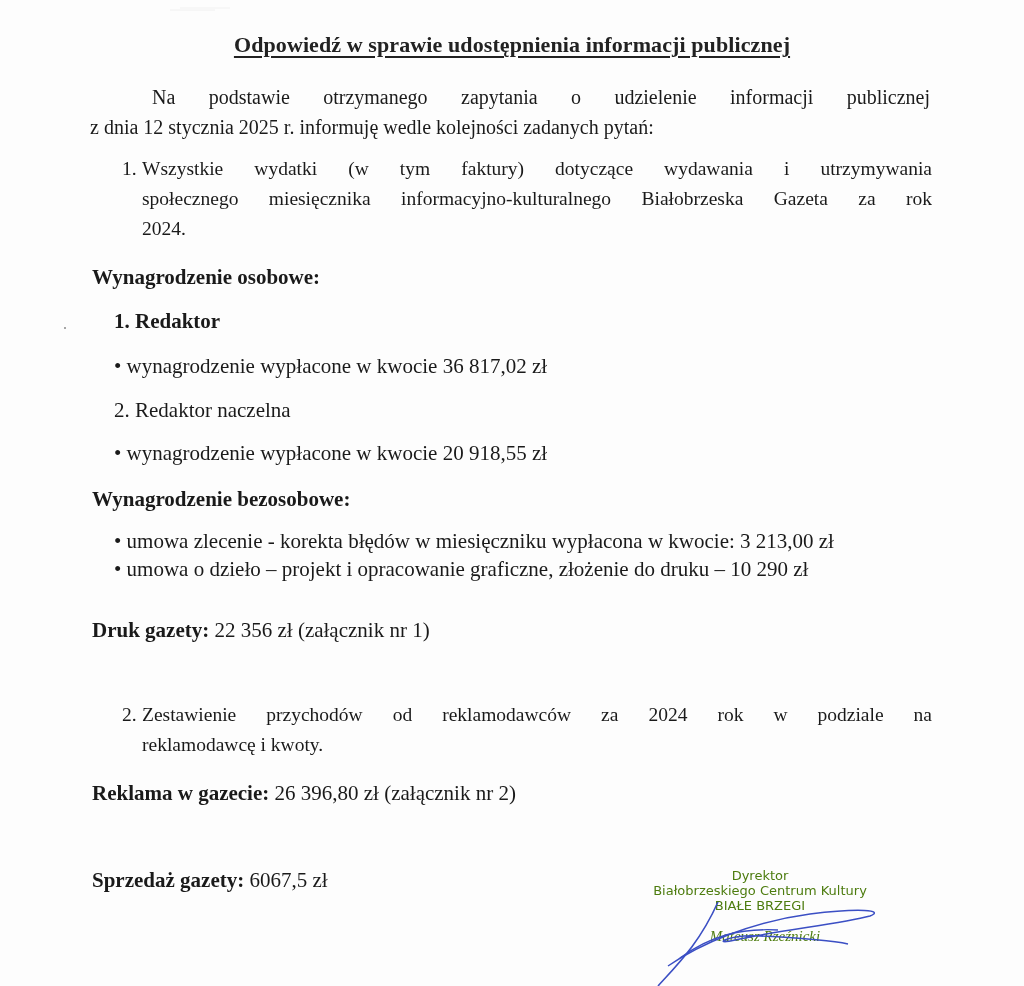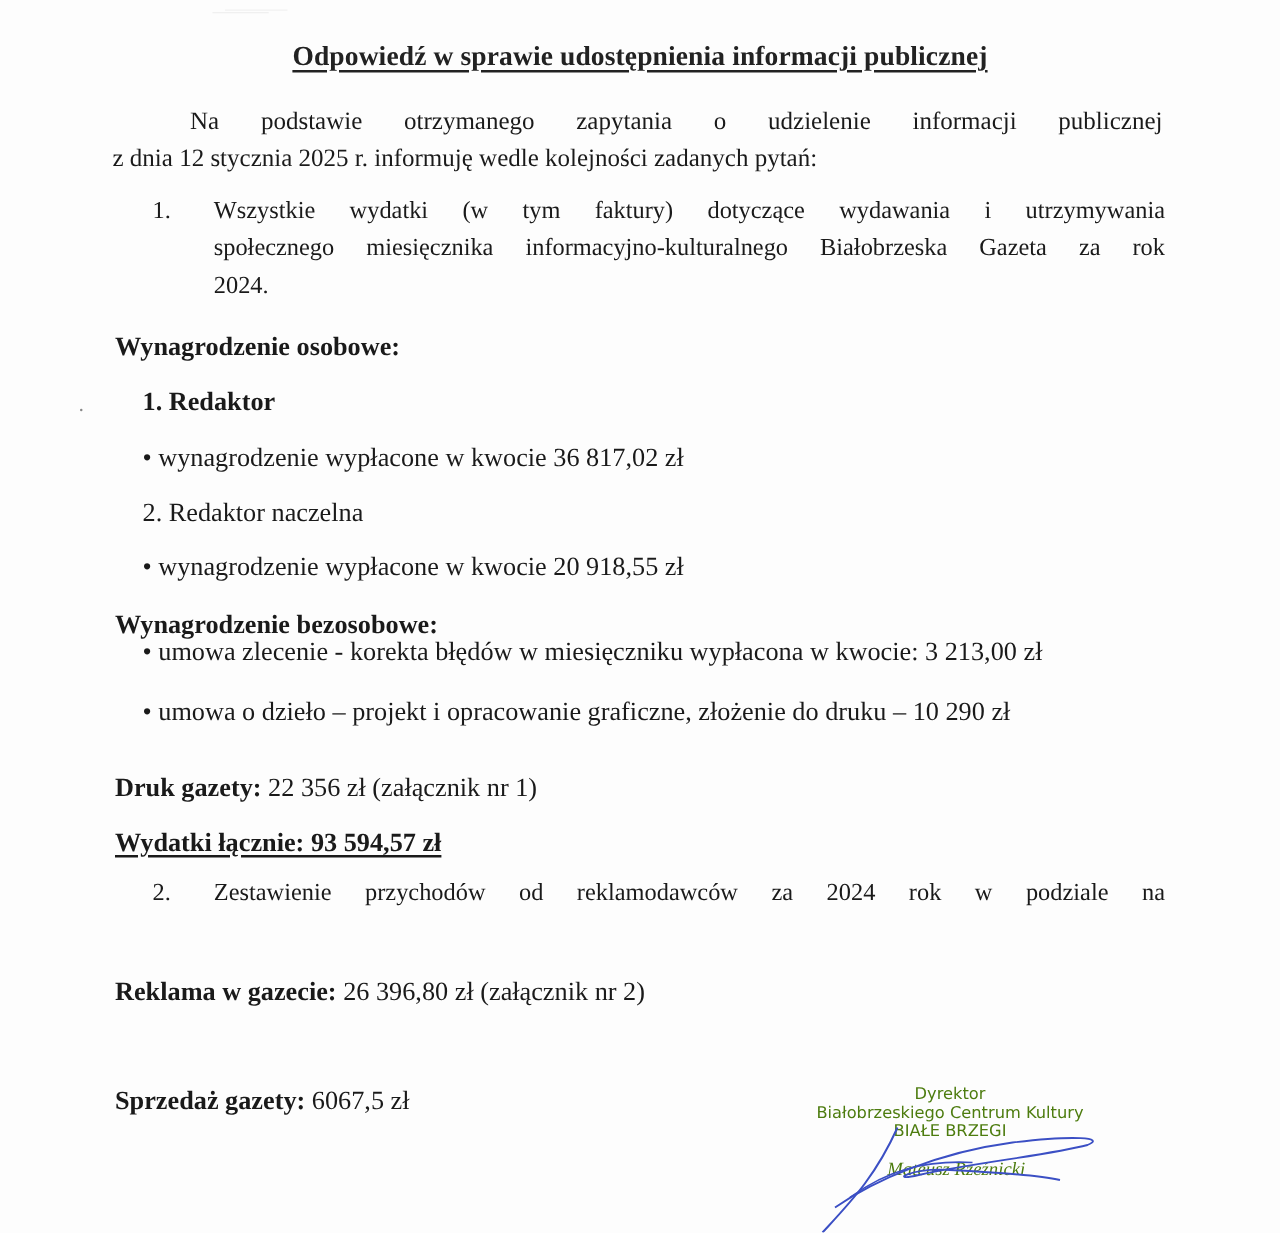--- a/index.html
+++ b/index.html
@@ -52,21 +52,21 @@
       position: absolute;
       font-size: 19.5px;
       line-height: 30px;
     }
     .q-item .num {
       position: absolute;
       left: 0;
       top: 0;
     }
     .q-item .body {
-      margin-left: 49px;
+      margin-left: 20px;
       display: block;
     }
     .q-item .body .jl {
       display: block;
       text-align: justify;
       text-align-last: justify;
     }
     .q-item .body .ll {
       display: block;
     }
@@ -148,33 +148,33 @@
     </div>
   </div>
 
   <div class="line bold" style="left:92px; top:264px;">Wynagrodzenie osobowe:</div>
   <div class="line" style="left:114px; top:308px;font-weight:bold;">1. Redaktor</div>
   <div class="line" style="left:114px; top:353px;text-align:right;">• wynagrodzenie wypłacone w kwocie 36 817,02 zł</div>
   <div class="line" style="left:114px; top:397px;">2. Redaktor naczelna</div>
   <div class="line" style="left:114px; top:440px;">• wynagrodzenie wypłacone w kwocie 20 918,55 zł</div>
 
   <div class="line bold" style="left:92px; top:486px;">Wynagrodzenie bezosobowe:</div>
-  <div class="line" style="left:114px; top:508px;">• umowa zlecenie - korekta błędów w miesięczniku wypłacona w kwocie: 3 213,00 zł</div>
+  <div class="line" style="left:114px; top:528px;">• umowa zlecenie - korekta błędów w miesięczniku wypłacona w kwocie: 3 213,00 zł</div>
   <div class="line" style="left:114px; top:556px;">• umowa o dzieło – projekt i opracowanie graficzne, złożenie do druku – 10 290 zł</div>
 
   <div class="line" style="left:92px; top:617px;">
     <span class="bold">Druk gazety:</span><span> 22 356 zł (załącznik nr 1)</span>
   </div>
 
-  <div class="line bold u" style="left:92px; top:661px;">Wydatki łącznie: 93 594,57 zł</div>
 
   <div class="q-item" id="q2">
     <span class="num">2.</span>
     <div class="body">
       <span class="jl">Zestawienie przychodów od reklamodawców za 2024 rok w podziale na</span>
+      <span class="ll">reklamodawcę i kwoty.</span>
     </div>
   </div>
 
   <div class="line" style="left:92px; top:780px;">
     <span class="bold">Reklama w gazecie:</span><span> 26 396,80 zł (załącznik nr 2)</span>
   </div>
 
   <div class="line" style="left:92px; top:826px;margin-top:41px;">
     <span class="bold">Sprzedaż gazety:</span><span> 6067,5 zł</span>
   </div>

